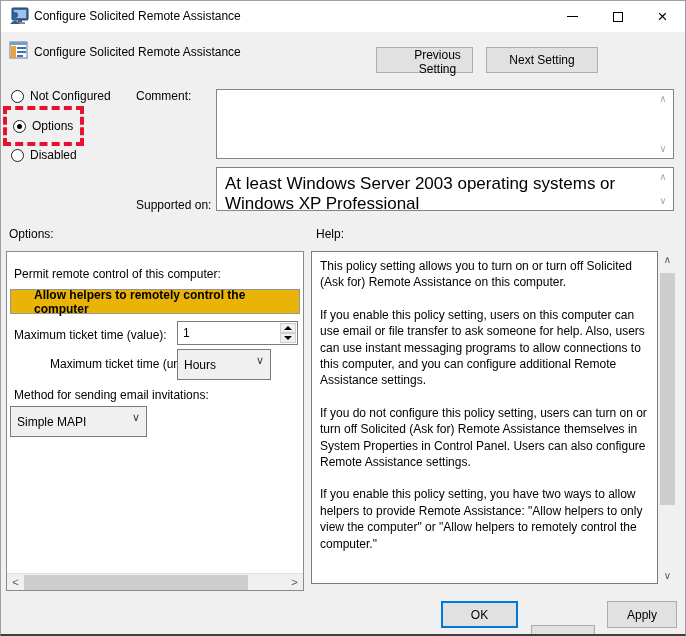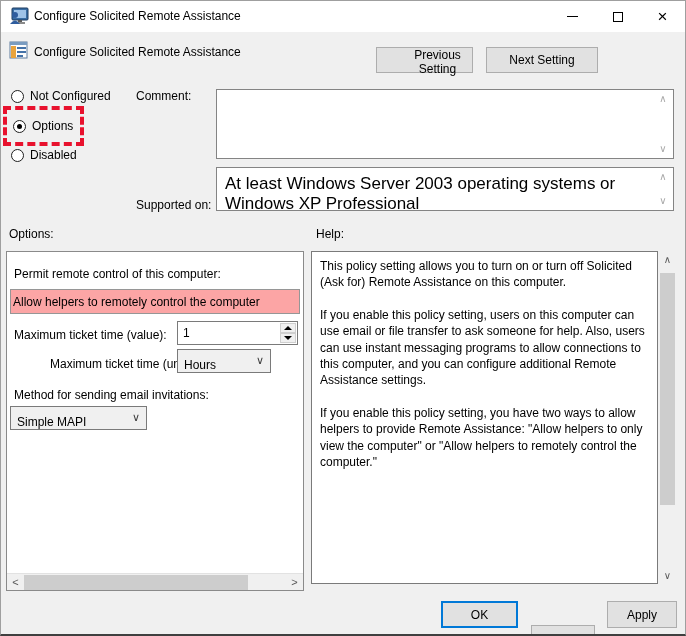--- a/index.html
+++ b/index.html
@@ -56,33 +56,33 @@
   .mini-scroll-up, .mini-scroll-down { position:absolute; right:3px; width:14px; height:12px; color:#a9a9a9; font-size:10px; line-height:12px; text-align:center; }
   .mini-scroll-up { top:3px; }
   .mini-scroll-down { bottom:3px; }
 
   
   .lbl-options { position:absolute; left:8px; top:226px; }
   .options-panel { position:absolute; left:5px; top:250px; width:298px; height:340px; background:#fff; border:1px solid #8a8a8a; }
   .opt-permit-label { position:absolute; left:7px; top:15px; }
   .opt-permit-bar {
     position:absolute; left:3px; top:37px; width:290px; height:25px;
-    background:#fca5a5; border:1px solid #969696; display:flex; align-items:center; padding-left:2px;
+    background:#eab308; border:1px solid #969696; display:flex; align-items:center; padding-left:23px;font-weight:bold;
   }
   .opt-ticket-value-label { position:absolute; left:7px; top:76px; }
   .spinner { position:absolute; left:170px; top:69px; width:121px; height:24px; background:#fff; border:1px solid #7a7a7a; }
   .spinner .spin-value { position:absolute; left:5px; top:4px; }
   .spin-btns { position:absolute; right:1px; top:1px; bottom:1px; width:16px; display:flex; flex-direction:column; }
   .spin-btn { flex:1; background:#f0f0f0; border:1px solid #cfcfcf; display:flex; align-items:center; justify-content:center; }
   .tri-up { width:0; height:0; border-left:4px solid transparent; border-right:4px solid transparent; border-bottom:4px solid #000; }
   .tri-down { width:0; height:0; border-left:4px solid transparent; border-right:4px solid transparent; border-top:4px solid #000; }
   .opt-ticket-units-label { position:absolute; left:7px; top:105px;margin-left:36px; }
   .dropdown {
-    background:#f0f0f0; border:1px solid #7a7a7a; position:absolute; height:24px;
-    display:flex; align-items:flex-end; padding-left:6px;
+    background:#f0f0f0; border:1px solid #7a7a7a; position:absolute; height:31px;
+    display:flex; align-items:center; padding-left:6px;
   }
   .dd-units { left:170px; top:97px; width:94px; }
   .dd-mapi { left:3px; top:154px; width:137px; }
   .dd-chevron { position:absolute; right:6px; top:4px; color:#3c3c3c; font-size:11px; }
   .opt-email-label { position:absolute; left:7px; top:136px; }
   .hscrollbar {
     position:absolute; left:0; bottom:0; width:296px; height:17px; background:#f0f0f0;
     border-top:1px solid #e2e2e2;
   }
   .hscroll-left, .hscroll-right {
@@ -215,20 +215,21 @@
       <span class="hscroll-left">&lt;</span>
       <div class="hscroll-thumb"></div>
       <span class="hscroll-right">&gt;</span>
     </div>
   </div>
 
   <span class="lbl-help">Help:</span>
   <div class="help-box">
     <p>This policy setting allows you to turn on or turn off Solicited (Ask for) Remote Assistance on this computer.</p>
     <p>If you enable this policy setting, users on this computer can use email or file transfer to ask someone for help. Also, users can use instant messaging programs to allow connections to this computer, and you can configure additional Remote Assistance settings.</p>
+    <p>If you do not configure this policy setting, users can turn on or turn off Solicited (Ask for) Remote Assistance themselves in System Properties in Control Panel. Users can also configure Remote Assistance settings.</p>
     <p>If you enable this policy setting, you have two ways to allow helpers to provide Remote Assistance: "Allow helpers to only view the computer" or "Allow helpers to remotely control the computer."</p>
   </div>
   <div class="vscrollbar">
     <span class="vscroll-up">∧</span>
     <div class="vscroll-thumb"></div>
     <span class="vscroll-down">∨</span>
   </div>
 
   <button class="btn btn-ok">OK</button>
   <button class="btn btn-cancel">Cancel</button>

